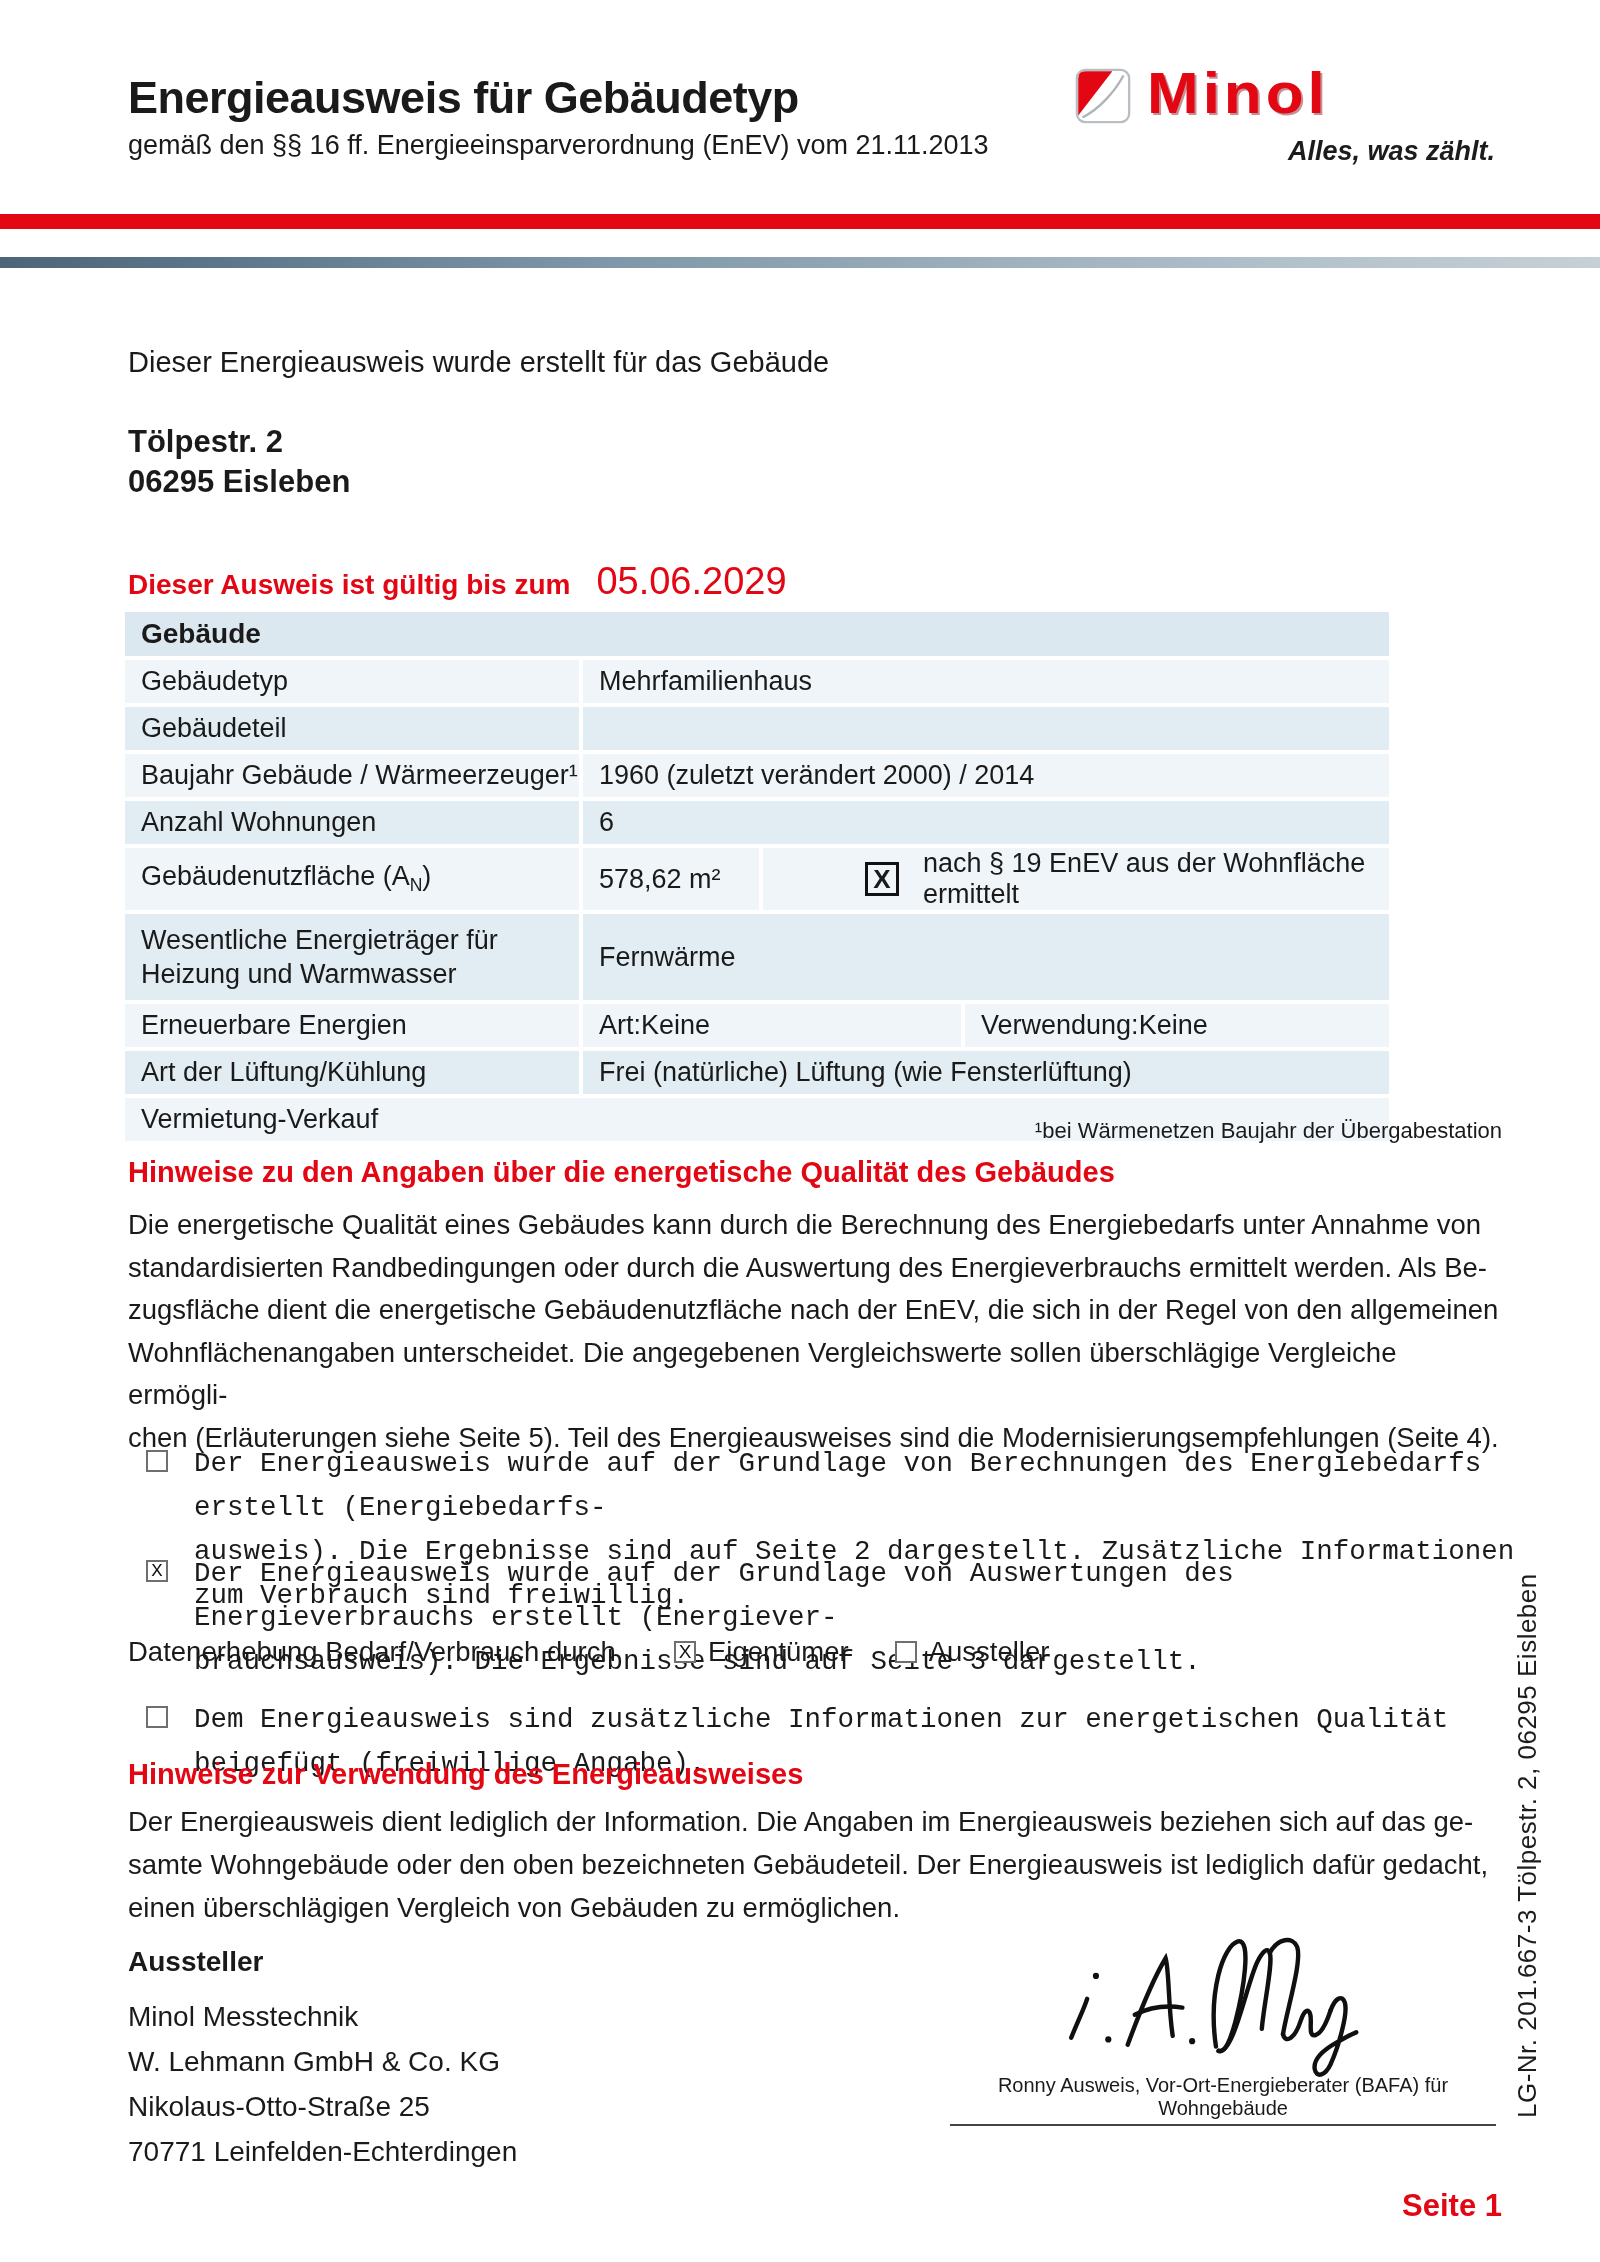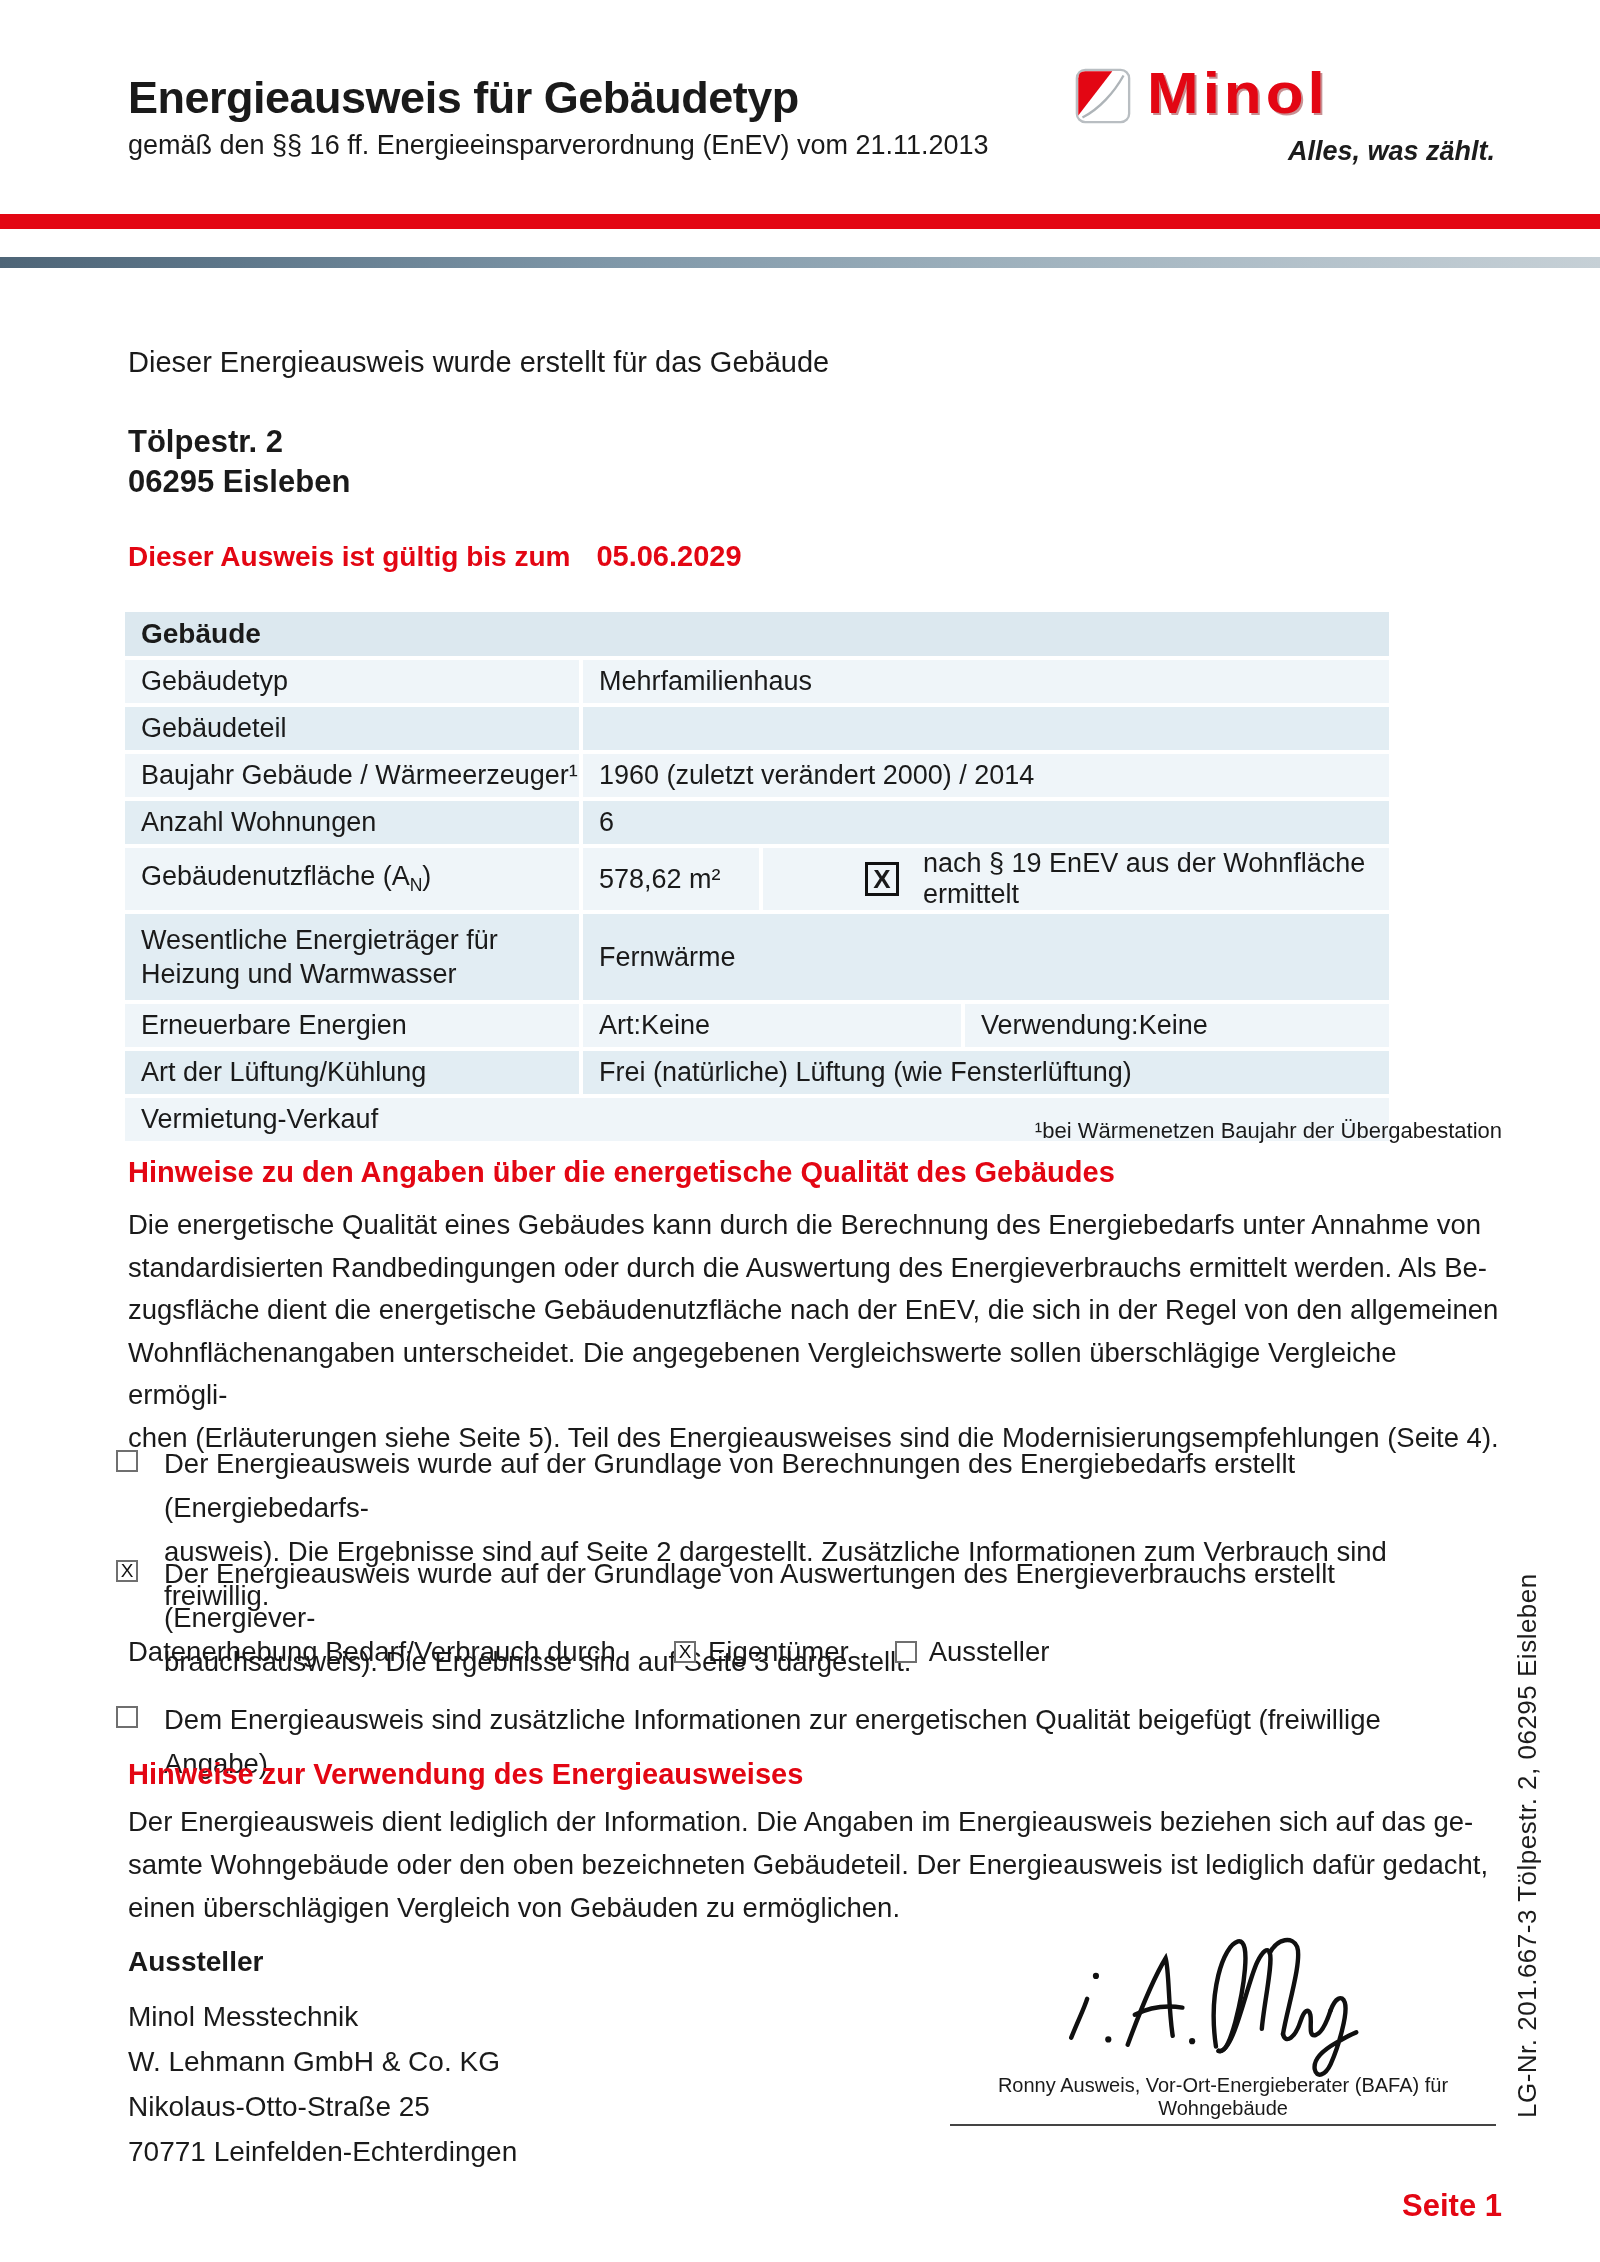--- a/index.html
+++ b/index.html
@@ -29,21 +29,21 @@
   .bar-grad-thin{position:absolute;left:0;top:257px;width:1600px;height:11px;
     background:linear-gradient(90deg,#4e6577 0%,#5d7689 14%,#7f97a8 38%,#9db0bc 62%,#b4c2cb 82%,#c6d0d6 100%);}
   .bar-grad-thick{position:absolute;left:0;top:280px;width:1600px;height:31px;
     background:linear-gradient(90deg,#46averageerror 0,#4e6577 0%,#5d7689 16%,#7f97a8 40%,#9db0bc 64%,#b4c2cb 84%,#c6d0d6 100%);}
 
   
   .lead{position:absolute;left:128px;top:346px;font-size:29px;}
   .address{position:absolute;left:128px;top:422px;font-size:31px;font-weight:bold;line-height:40px;}
   .validity{position:absolute;left:128px;top:540px;width:1374px;display:flex;align-items:baseline;color:var(--accent);}
   .valid-label{font-size:28px;font-weight:bold;}
-  .valid-date{font-size:29px;font-weight:bold;margin-left:26px;}
+  .valid-date{font-size:38px;font-weight:normal;margin-left:26px;margin-top:20px;}
   .reg{margin-left:auto;display:flex;align-items:baseline;}
   .reg-label{font-size:28px;font-weight:bold;}
   .reg-value{font-size:31px;font-weight:bold;margin-left:12px;}
 
   
   .tbl{position:absolute;left:125px;top:612px;width:1264px;font-size:27px;}
   .tbl-header{background:var(--thead);height:44px;display:flex;align-items:center;padding-left:16px;
               font-weight:bold;font-size:28px;margin-bottom:4px;}
   .trow{display:flex;gap:4px;margin-bottom:4px;}
   .trow.light>.tcell{background:var(--rlight);}
@@ -61,21 +61,21 @@
   .footnote{position:absolute;left:128px;top:1118px;width:1374px;text-align:right;font-size:22px;}
 
   
   .h-red{position:absolute;left:128px;font-size:29px;font-weight:bold;color:var(--accent);}
   .h-quality{top:1156px;}
   .h-usage{top:1758px;}
   .para{position:absolute;left:128px;width:1374px;font-size:27.5px;line-height:42.5px;}
   .para-quality{top:1204px;}
   .para-usage{top:1800px;line-height:43px;}
 
-  .opt{position:absolute;left:116px;width:1374px;display:flex;}
+  .opt{position:absolute;left:146px;width:1374px;display:flex;font-family:Liberation Mono, monospace;}
   .opt1{top:1442px;}
   .opt2{top:1552px;}
   .opt3{top:1698px;}
   .box-sm{width:22px;height:22px;border:2px solid #6f6f6f;margin-top:8px;display:flex;align-items:center;justify-content:center;
           font-size:19px;color:#111;flex:0 0 auto;background:#fff;}
   .opt-text{margin-left:26px;font-size:27.5px;line-height:44px;flex:1 1 auto;}
 
   .collection{position:absolute;left:128px;top:1636px;width:1374px;display:flex;align-items:center;font-size:27.5px;}
   .coll-label{width:546px;flex:0 0 auto;}
   .coll-opt{display:flex;align-items:center;margin-right:46px;}

